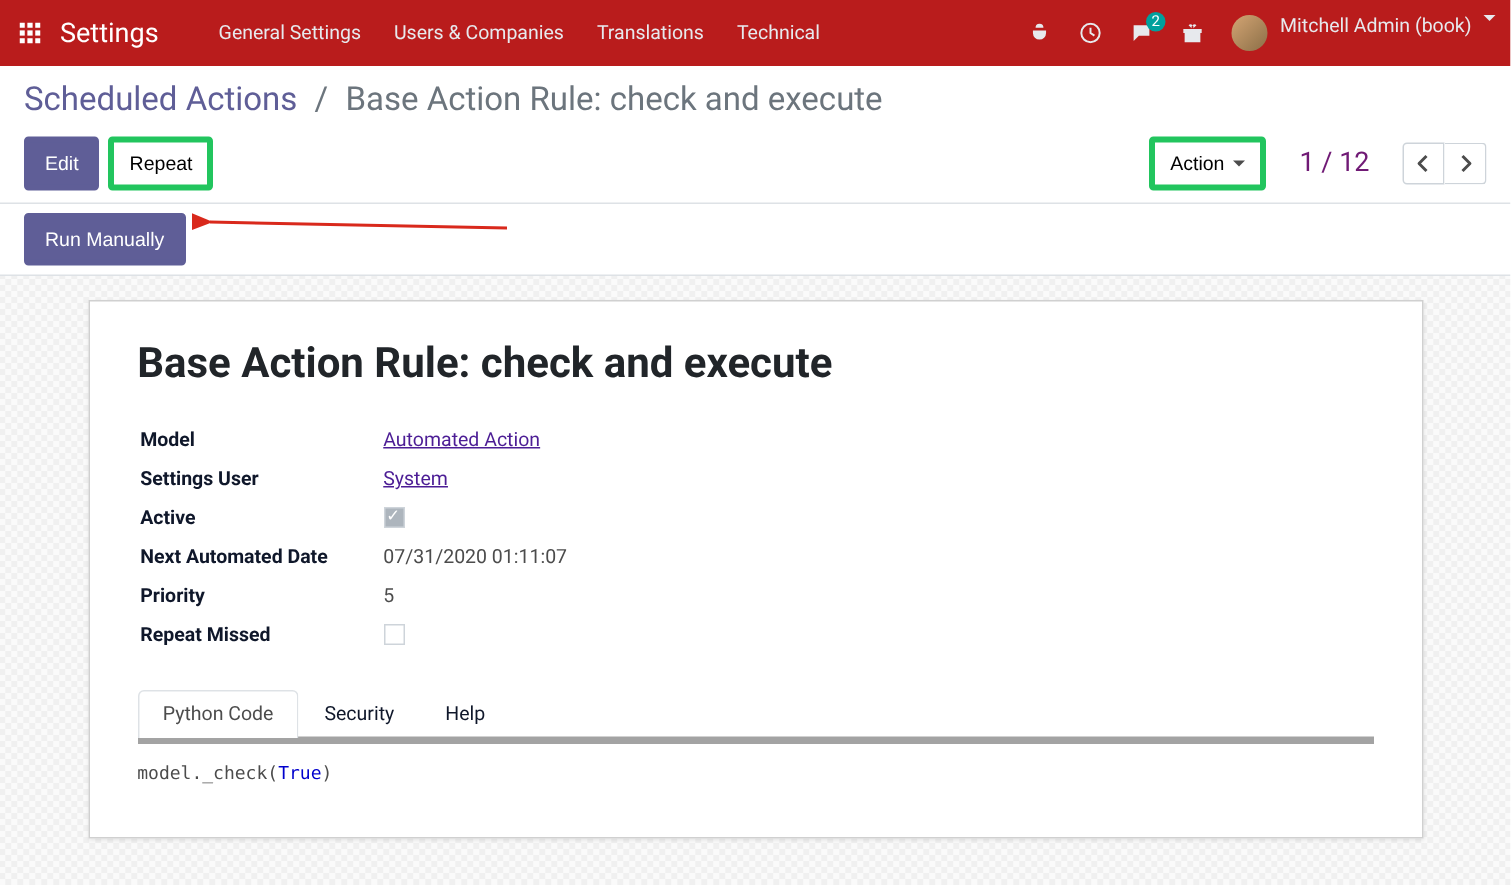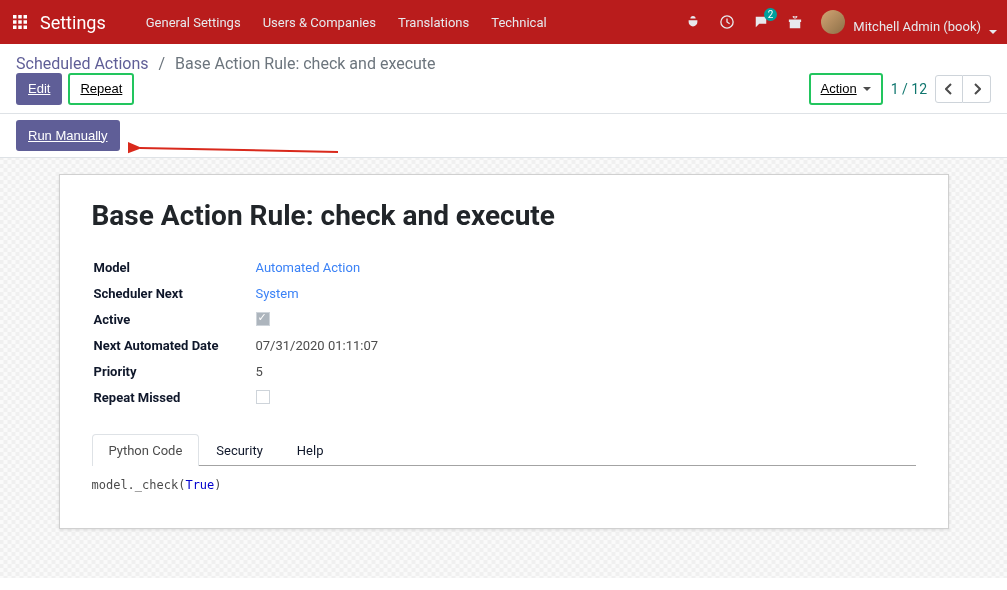--- a/index.html
+++ b/index.html
@@ -8,65 +8,65 @@
 .topnav { background: #b91c1c; height: 44px; display: flex; align-items: center; padding: 0 10px; color: #fff; }
 .apps-icon { width: 20px; height: 20px; display: inline-flex; align-items: center; justify-content: center; margin-right: 10px; cursor: pointer; }
 .apps-icon svg { fill: #fff; }
 .app-title { font-size: 18px; font-weight: 400; margin-right: 40px; }
 .nav-menu { display: flex; gap: 22px; flex: 1; }
 .nav-item { color: #e7e9ed; font-size: 13px; cursor: pointer; }
 .systray { display: flex; align-items: center; gap: 18px; }
 .systray-icon { width: 16px; height: 16px; display: inline-flex; align-items: center; justify-content: center; cursor: pointer; position: relative; }
 .systray-icon svg { fill: #e7e9ed; }
 .badge { position: absolute; top: -6px; right: -8px; background: #00a09d; color: #fff; font-size: 10px; padding: 0 4px; border-radius: 8px; line-height: 13px; }
-.user-menu { display: flex; align-items: flex-end; gap: 8px; cursor: pointer; }
+.user-menu { display: flex; align-items: flex-start; gap: 8px; cursor: pointer; }
 .avatar { width: 24px; height: 24px; border-radius: 50%; background: linear-gradient(135deg, #d4a574, #8b6f47); }
 .user-name { color: #e7e9ed; font-size: 13px; }
 .caret { width: 0; height: 0; border-left: 4px solid transparent; border-right: 4px solid transparent; border-top: 4px solid #e7e9ed; }
 
 .control-panel { border-bottom: 1px solid #dee2e6; padding: 10px 16px 8px; }
-.breadcrumb { font-size: 16px; }
+.breadcrumb { font-size: 22px; margin-bottom: 12px; }
 .breadcrumb-link { color: #5f5e97; cursor: pointer; }
 .breadcrumb-sep { color: #6c757d; margin: 0 6px; }
 .breadcrumb-current { color: #6c757d; }
 
 .cp-row { display: flex; align-items: center; justify-content: space-between; }
 .cp-left { display: flex; gap: 6px; }
-.btn { padding: 4px 10px; border: 2px solid #22c55e; background: #fff; border-radius: 3px; font-size: 13px; cursor: pointer; line-height: 1.5; text-decoration: underline; }
+.btn { padding: 4px 10px; border: 4px solid #22c55e; background: #fff; border-radius: 3px; font-size: 13px; cursor: pointer; line-height: 1.5; }
 .btn-primary { background: #5f5e97; border-color: #5f5e97; color: #fff; }
-.cp-right { display: flex; align-items: center; gap: 8px; }
+.cp-right { display: flex; align-items: center; gap: 22px; }
 .action-btn { display: flex; align-items: center; gap: 6px; }
 .action-caret { width: 0; height: 0; border-left: 4px solid transparent; border-right: 4px solid transparent; border-top: 4px solid #4c4c4c; }
-.pager { font-size: 14px; color: #0f766e; }
+.pager { font-size: 18px; color: #701a75; }
 .pager-btns { display: flex; }
 .pager-btn { width: 28px; height: 28px; border: 1px solid #ced4da; background: #fff; display: flex; align-items: center; justify-content: center; cursor: pointer; }
 .pager-btn:first-child { border-radius: 3px 0 0 3px; }
 .pager-btn:last-child { border-radius: 0 3px 3px 0; border-left: none; }
 .pager-btn svg { fill: #4c4c4c; }
 
 .statusbar { padding: 6px 16px; background: #fff; border-bottom: 1px solid #dee2e6; }
 .run-btn { background: #5f5e97; border-color: #5f5e97; color: #fff; }
 
 .arrow-annotation { position: absolute; top: 142px; left: 128px; pointer-events: none; }
 
 .form-bg { background: repeating-conic-gradient(#f0f0f0 0% 25%, #fafafa 0% 50%) 50% / 8px 8px; padding: 16px; min-height: 420px; }
 .form-sheet { background: #fff; max-width: 890px; margin: 0 auto; border: 1px solid #d0d0d0; box-shadow: 0 1px 3px rgba(0,0,0,0.1); padding: 24px 32px; }
 .form-title { font-size: 28px; font-weight: bold; color: #212529; margin-bottom: 24px; }
 
 .field-table { width: 100%; max-width: 560px; }
 .field-table tr { height: 24px; }
 .field-table td.label { font-weight: bold; width: 160px; padding: 2px 0; font-size: 13px; color: #0f172a; vertical-align: top; }
 .field-table td.value { padding: 2px 0; font-size: 13px; vertical-align: top; }
-.link-value { color: #3b82f6; cursor: pointer; }
+.link-value { color: #4c1d95; cursor: pointer; text-decoration: underline; }
 .checkbox-display { width: 14px; height: 14px; border: 1px solid #ced4da; display: inline-block; position: relative; }
 .checkbox-display.checked { background: #adb5bd; }
 .checkbox-display.checked::after { content: "✓"; position: absolute; top: -2px; left: 1px; font-size: 11px; color: #fff; }
 
 .notebook { margin-top: 20px; }
-.notebook-tabs { display: flex; border-bottom: 1px solid #a3a3a3; }
+.notebook-tabs { display: flex; border-bottom: 5px solid #a3a3a3; }
 .notebook-tab { padding: 8px 16px; color: #0f172a; cursor: pointer; font-size: 13px; border: 1px solid transparent; border-bottom: none; margin-bottom: -1px; }
 .notebook-tab.active { color: #4c4c4c; border-color: #dee2e6 #dee2e6 #fff; border-radius: 4px 4px 0 0; background: #fff; }
 .notebook-content { padding: 12px 0; font-family: monospace; font-size: 12px; }
 .token-true { color: #0000cd; }
 </style>
 </head>
 <body>
 
 <div class="topnav">
   <span class="apps-icon">
@@ -170,21 +170,21 @@
   <div class="form-sheet">
     <h1 class="form-title">Base Action Rule: check and execute</h1>
 
     <table class="field-table">
       <tbody>
           <tr>
         <td class="label">Model</td>
         <td class="value"><span class="link-value">Automated Action</span></td>
       </tr>
       <tr>
-        <td class="label">Scheduler Next</td>
+        <td class="label">Settings User</td>
         <td class="value"><span class="link-value">System</span></td>
       </tr>
       <tr>
         <td class="label">Active</td>
         <td class="value"><span class="checkbox-display checked"></span></td>
       </tr>
       <tr>
         <td class="label">Next Automated Date</td>
         <td class="value">07/31/2020 01:11:07</td>
       </tr>

